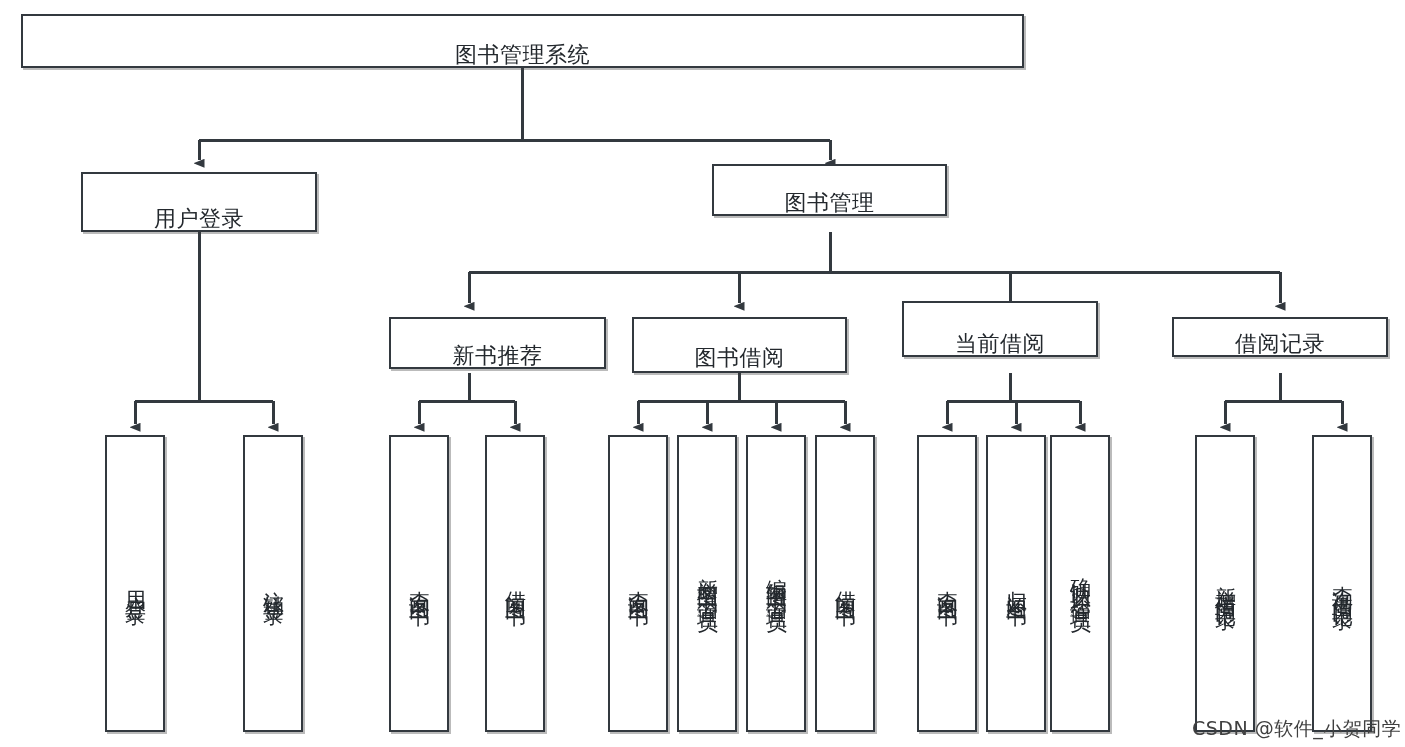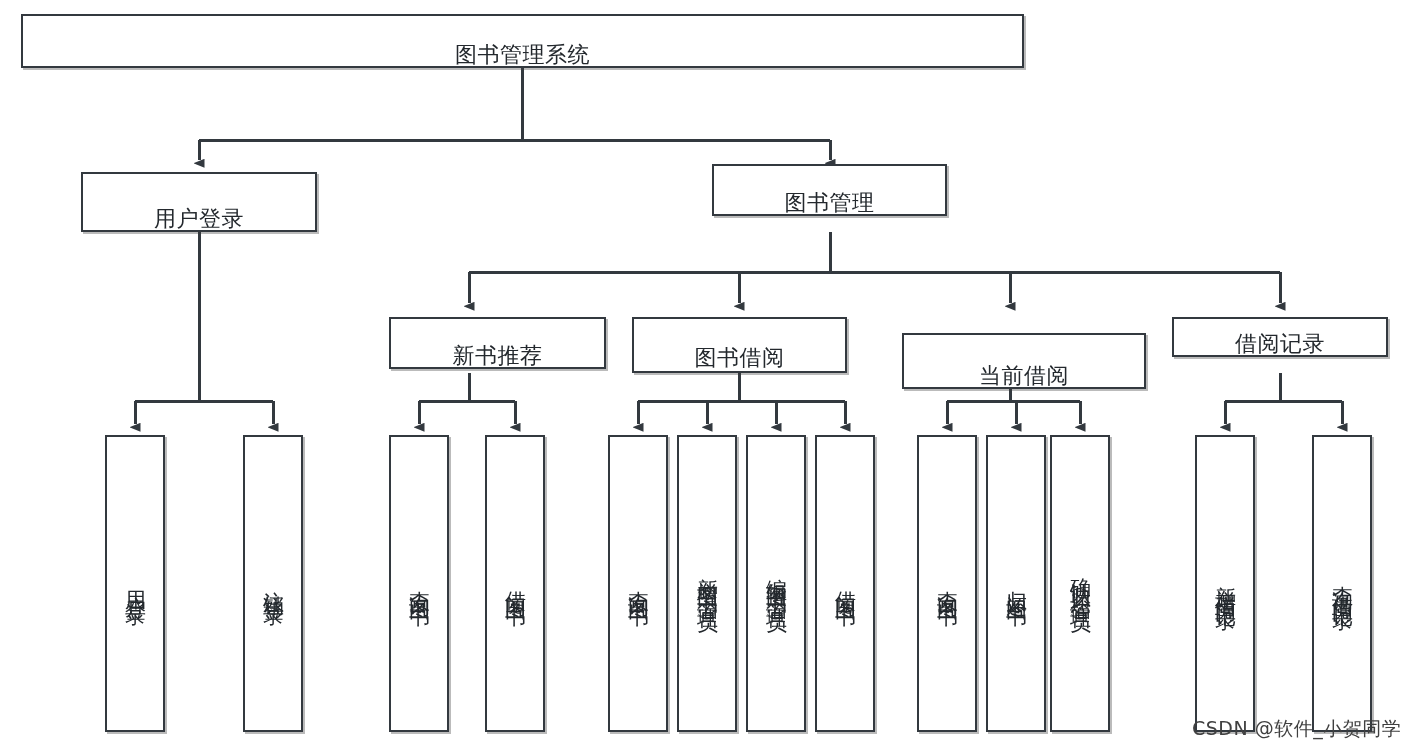--- a/index.html
+++ b/index.html
@@ -132,21 +132,21 @@
   <div class="node lvl2" style="left: 712px; top: 164px; width: 235px; height: 52px;">
     <span class="node-label">图书管理</span>
   </div>
 
   <div class="node lvl3" style="left: 361px; top: 317px; width: 217px; height: 52px; margin-left: 28px;">
     <span class="node-label">新书推荐</span>
   </div>
   <div class="node lvl3" style="left: 632px; top: 317px; width: 215px; height: 56px; font-family: Liberation Mono, monospace;">
     <span class="node-label">图书借阅</span>
   </div>
-  <div class="node lvl3" style="left: 902px; top: 333px; width: 244px; height: 56px;">
+  <div class="node lvl3" style="left: 902px; top: 301px; width: 196px; height: 56px;">
     <span class="node-label">当前借阅</span>
   </div>
   <div class="node lvl3" style="left: 1172px; top: 317px; width: 216px; height: 40px;">
     <span class="node-label">借阅记录</span>
   </div>
 
   <div class="node leaf" style="left: 105px; top: 435px; width: 60px; height: 297px;">
     <span class="node-label">用户登录</span>
   </div>
   <div class="node leaf" style="left: 243px; top: 435px; width: 60px; height: 297px;">

